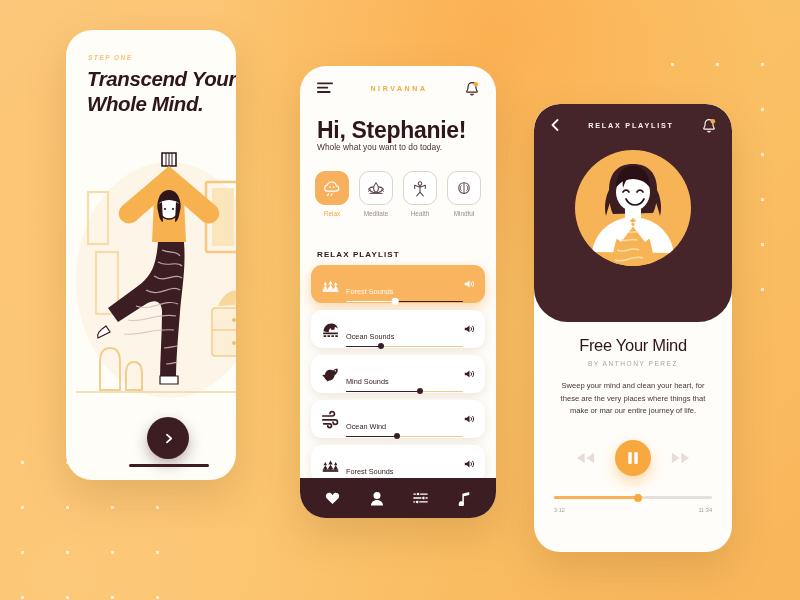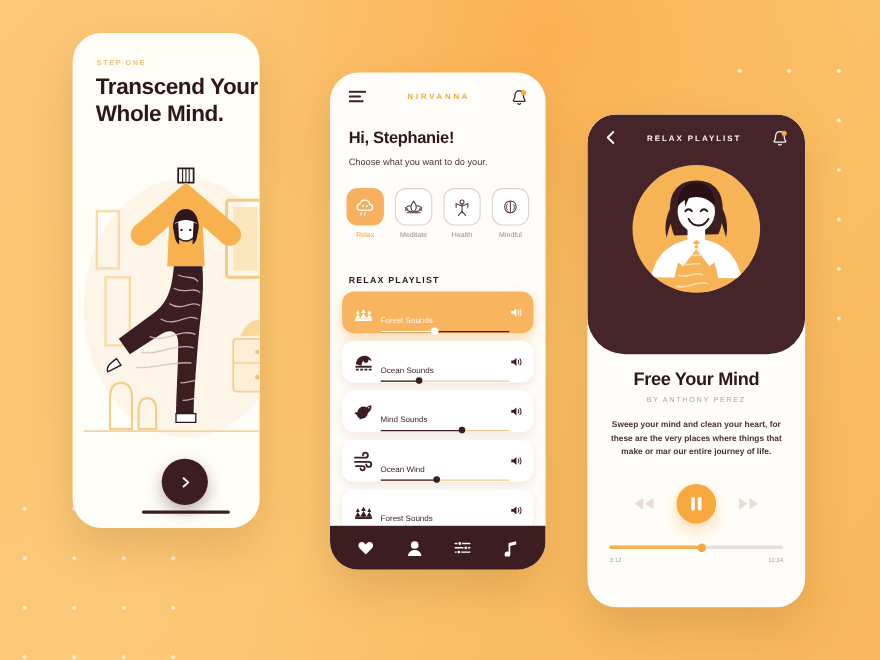--- a/index.html
+++ b/index.html
@@ -26,21 +26,21 @@
   #dots-tr{ top:42px; right:0; width:150px; height:250px; }
   #dots-bl{ bottom:0; left:0; width:200px; height:160px; }
 
   
   .phone{
     position:absolute;
     border-radius:26px;
     overflow:hidden;
     box-shadow:0 18px 40px rgba(120,70,20,.18);
   }
-  #phone-onboarding{ left:66px; top:30px; width:170px; height:450px; background:#FFFDF8; }
+  #phone-onboarding{ left:66px; top:30px; width:170px; height:450px; background:#FFFDF8;font-style:italic; }
   #phone-home{      left:300px; top:66px; width:196px; height:452px; background:#FFFDF9; }
   #phone-player{    left:534px; top:104px; width:198px; height:448px; background:#FFFDF9; }
 
   
   #onb-step{
     position:absolute; left:22px; top:24px;
     font-size:6.5px; letter-spacing:1.5px; font-weight:700;
     color:#F4C07A;
   }
   #onb-title{
@@ -67,21 +67,21 @@
   #home-topbar{
     position:absolute; left:0; top:0; width:100%; height:44px;
     display:flex; align-items:center; justify-content:space-between;
     padding:0 17px;
   }
   #home-brand{
     font-size:7px; letter-spacing:2.6px; font-weight:700; color:#F0A93E;
   }
   #home-greeting{
     position:absolute; left:17px; top:51px;
-    font-size:15px; font-weight:700; color:#2E161A; letter-spacing:-.3px;
+    font-size:23px; font-weight:700; color:#2E161A; letter-spacing:-.3px;
   }
   #home-subtitle{
     position:absolute; left:17px; top:76px;
     font-size:8.4px; color:#4A3036;
   }
   #home-categories{
     position:absolute; left:15px; top:105px; width:166px;
     display:flex; justify-content:space-between;
   }
   .cat{ width:34px; text-align:center; cursor:pointer; }
@@ -145,29 +145,29 @@
     padding:0 16px;
   }
   #player-title{
     font-size:7.2px; letter-spacing:1.8px; font-weight:700; color:#FFF6EA;
   }
   #player-avatar{
     position:absolute; left:39px; top:44px; width:120px; height:120px;
   }
   #player-song{
     position:absolute; left:0; top:232px; width:100%; text-align:center;
-    font-size:16.5px; font-weight:700; color:#2E161A; letter-spacing:-.3px;
+    font-size:16.5px; font-weight:400; color:#2E161A; letter-spacing:-.3px;
   }
   #player-artist{
     position:absolute; left:0; top:256px; width:100%; text-align:center;
     font-size:6.6px; letter-spacing:1.5px; color:#AFA29C;
   }
   #player-quote{
     position:absolute; left:20px; top:276px; width:158px; text-align:center;
-    font-size:7.6px; line-height:12.5px; color:#4B3238;font-weight:bold;
+    font-size:7.6px; line-height:12.5px; color:#4B3238;
   }
   #player-controls{
     position:absolute; left:0; top:336px; width:100%;
     display:flex; align-items:center; justify-content:center; gap:20px;
   }
   #player-play{
     width:36px; height:36px; border-radius:50%; background:#F7A93F;
     display:flex; align-items:center; justify-content:center;
     box-shadow:0 6px 14px rgba(247,169,63,.42); cursor:pointer;
   }
@@ -271,21 +271,21 @@
     </svg>
     <div id="home-brand">NIRVANNA</div>
     <svg width="14" height="15" viewBox="0 0 18 19">
       <path d="M9 2c3.1 0 5 2.2 5 5.3 0 3.6.8 4.6 1.6 5.5.5.6.1 1.4-.7 1.4H3.1c-.8 0-1.2-.8-.7-1.4C3.2 11.9 4 10.9 4 7.3 4 4.2 5.9 2 9 2z" fill="none" stroke="#3B1D22" stroke-width="1.5"></path>
       <path d="M7.2 16.3c.3 1 1 1.5 1.8 1.5s1.5-.5 1.8-1.5" fill="none" stroke="#3B1D22" stroke-width="1.5"></path>
       <circle cx="14" cy="4" r="3" fill="#F7A93F"></circle>
     </svg>
   </div>
 
   <div id="home-greeting">Hi, Stephanie!</div>
-  <div id="home-subtitle">Choose what you want to do your.</div>
+  <div id="home-subtitle">Whole what you want to do today.</div>
 
   <div id="home-categories">
 
     <div class="cat active">
       <div class="cat-box">
         <svg width="18" height="16" viewBox="0 0 22 20">
           <path d="M6 14c-2.6 0-4.2-1.7-4.2-3.8 0-2 1.5-3.5 3.4-3.7.6-2.4 2.7-4 5.3-4 2.9 0 5.2 2 5.6 4.6 2 .3 3.3 1.8 3.3 3.6 0 2-1.7 3.3-4 3.3z" fill="none" stroke="#FFF" stroke-width="1.5" stroke-linejoin="round"></path>
           <circle cx="8.5" cy="9" r="1.1" fill="#FFF"></circle>
           <circle cx="13" cy="9" r="1.1" fill="#FFF"></circle>
           <path d="M7 17l-1.5 2.5M11 17l-1 2.5" stroke="#FFF" stroke-width="1.4" stroke-linecap="round"></path>

